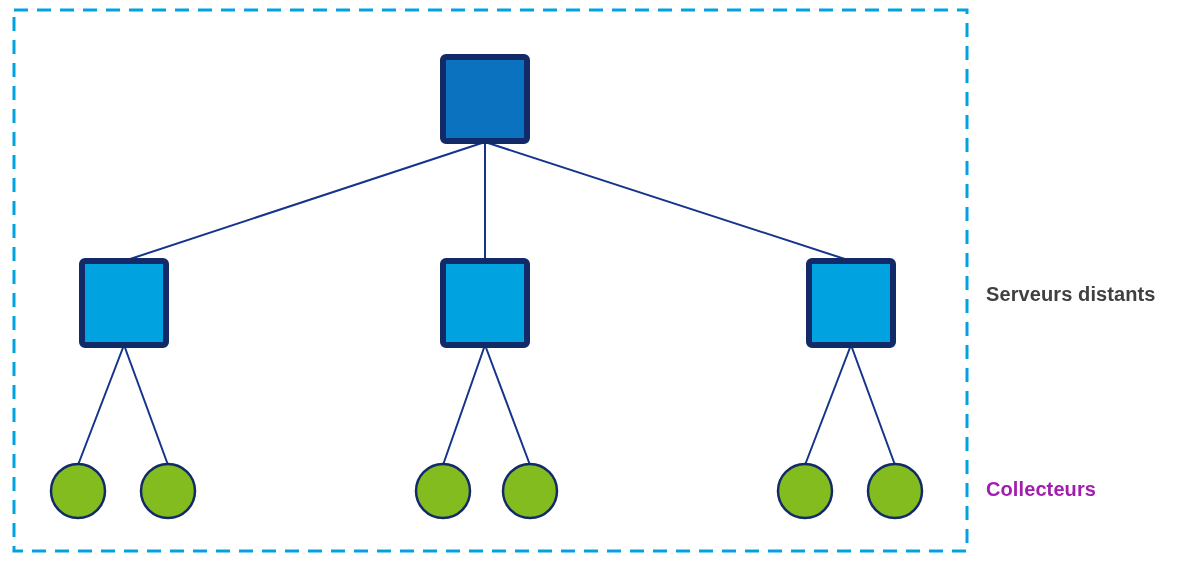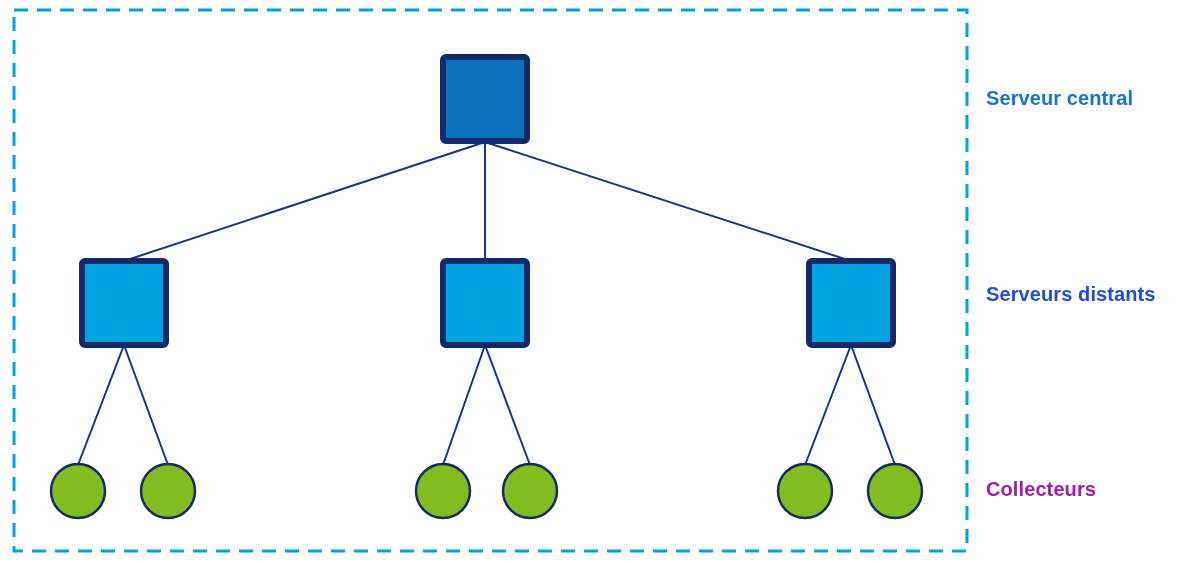--- a/index.html
+++ b/index.html
@@ -84,19 +84,18 @@
         <rect x="443" y="261" width="84" height="84" rx="3" fill="#00A3E0" stroke="#132A68" stroke-width="6"></rect>
         <rect x="809" y="261" width="84" height="84" rx="3" fill="#00A3E0" stroke="#132A68" stroke-width="6"></rect>
       </g>
 
     <g id="central-layer">
         <rect x="443" y="57" width="84" height="84" rx="3" fill="#0B72C0" stroke="#132A68" stroke-width="6"></rect>
       </g>
 
   </svg>
 
-  <div class="legend-label" id="legend-serveur-central" style="color: rgb(22, 116, 209);">Serveur central</div>
 
-  <div class="legend-label" id="legend-serveurs-distants" style="color: #1d4ed8;">Serveurs distants</div>
+  <div class="legend-label" id="legend-serveurs-distants" style="color: #404040;">Serveurs distants</div>
 
   <div class="legend-label" id="legend-collecteurs" style="color: #a21caf;">Collecteurs</div>
 
 </div>
 
 </body></html>

